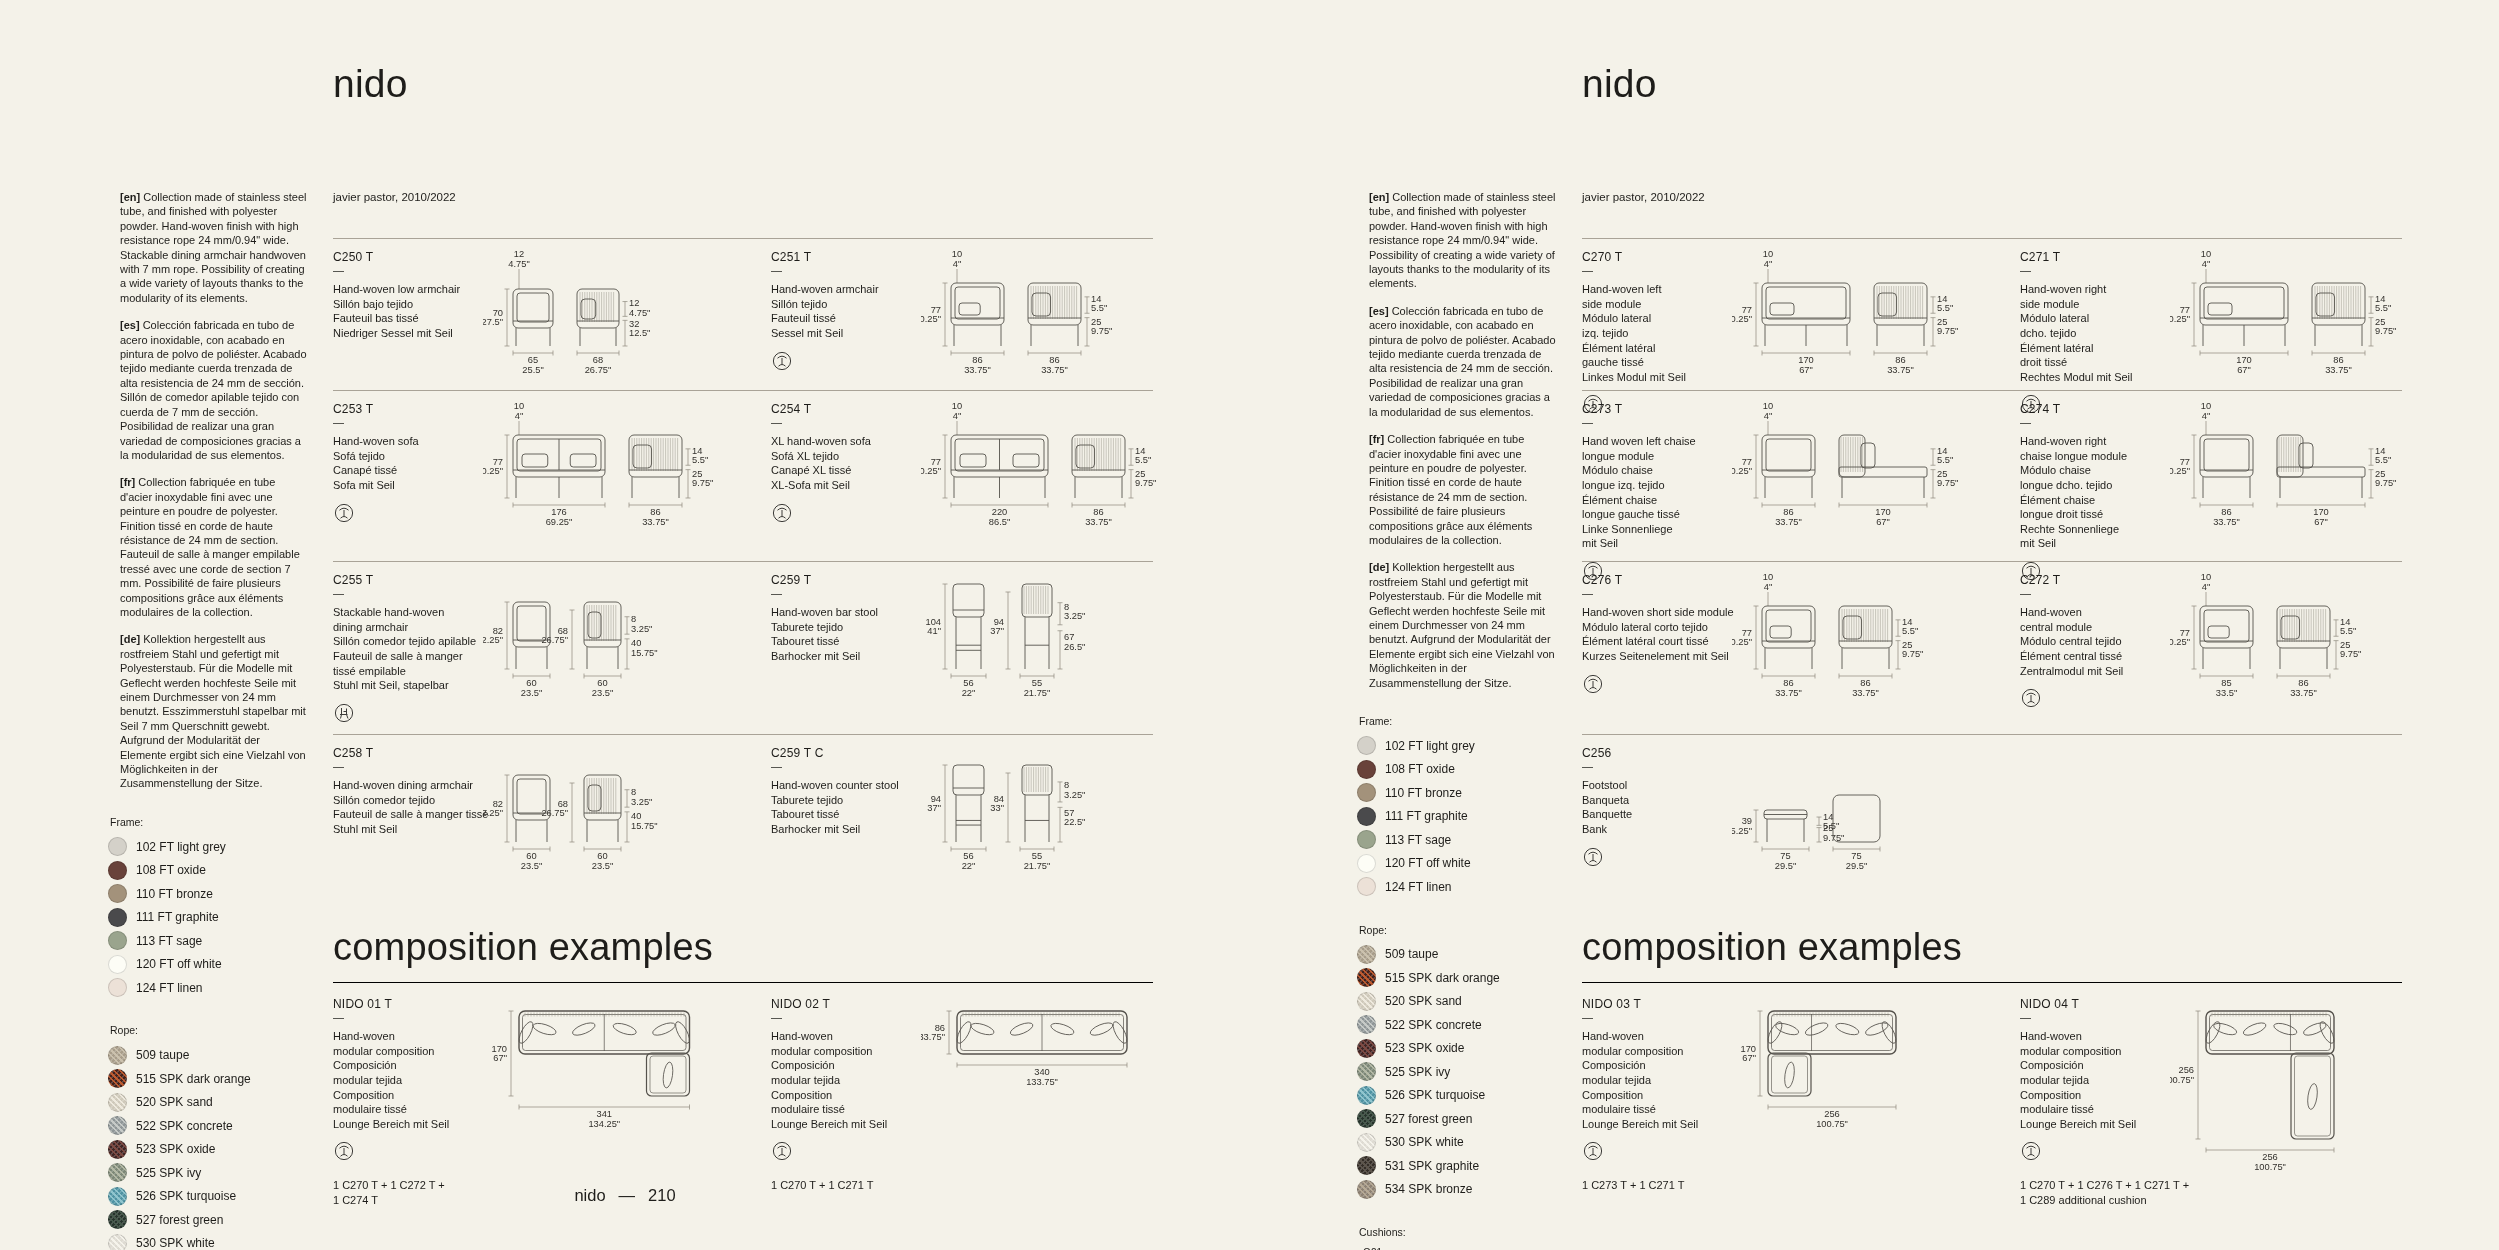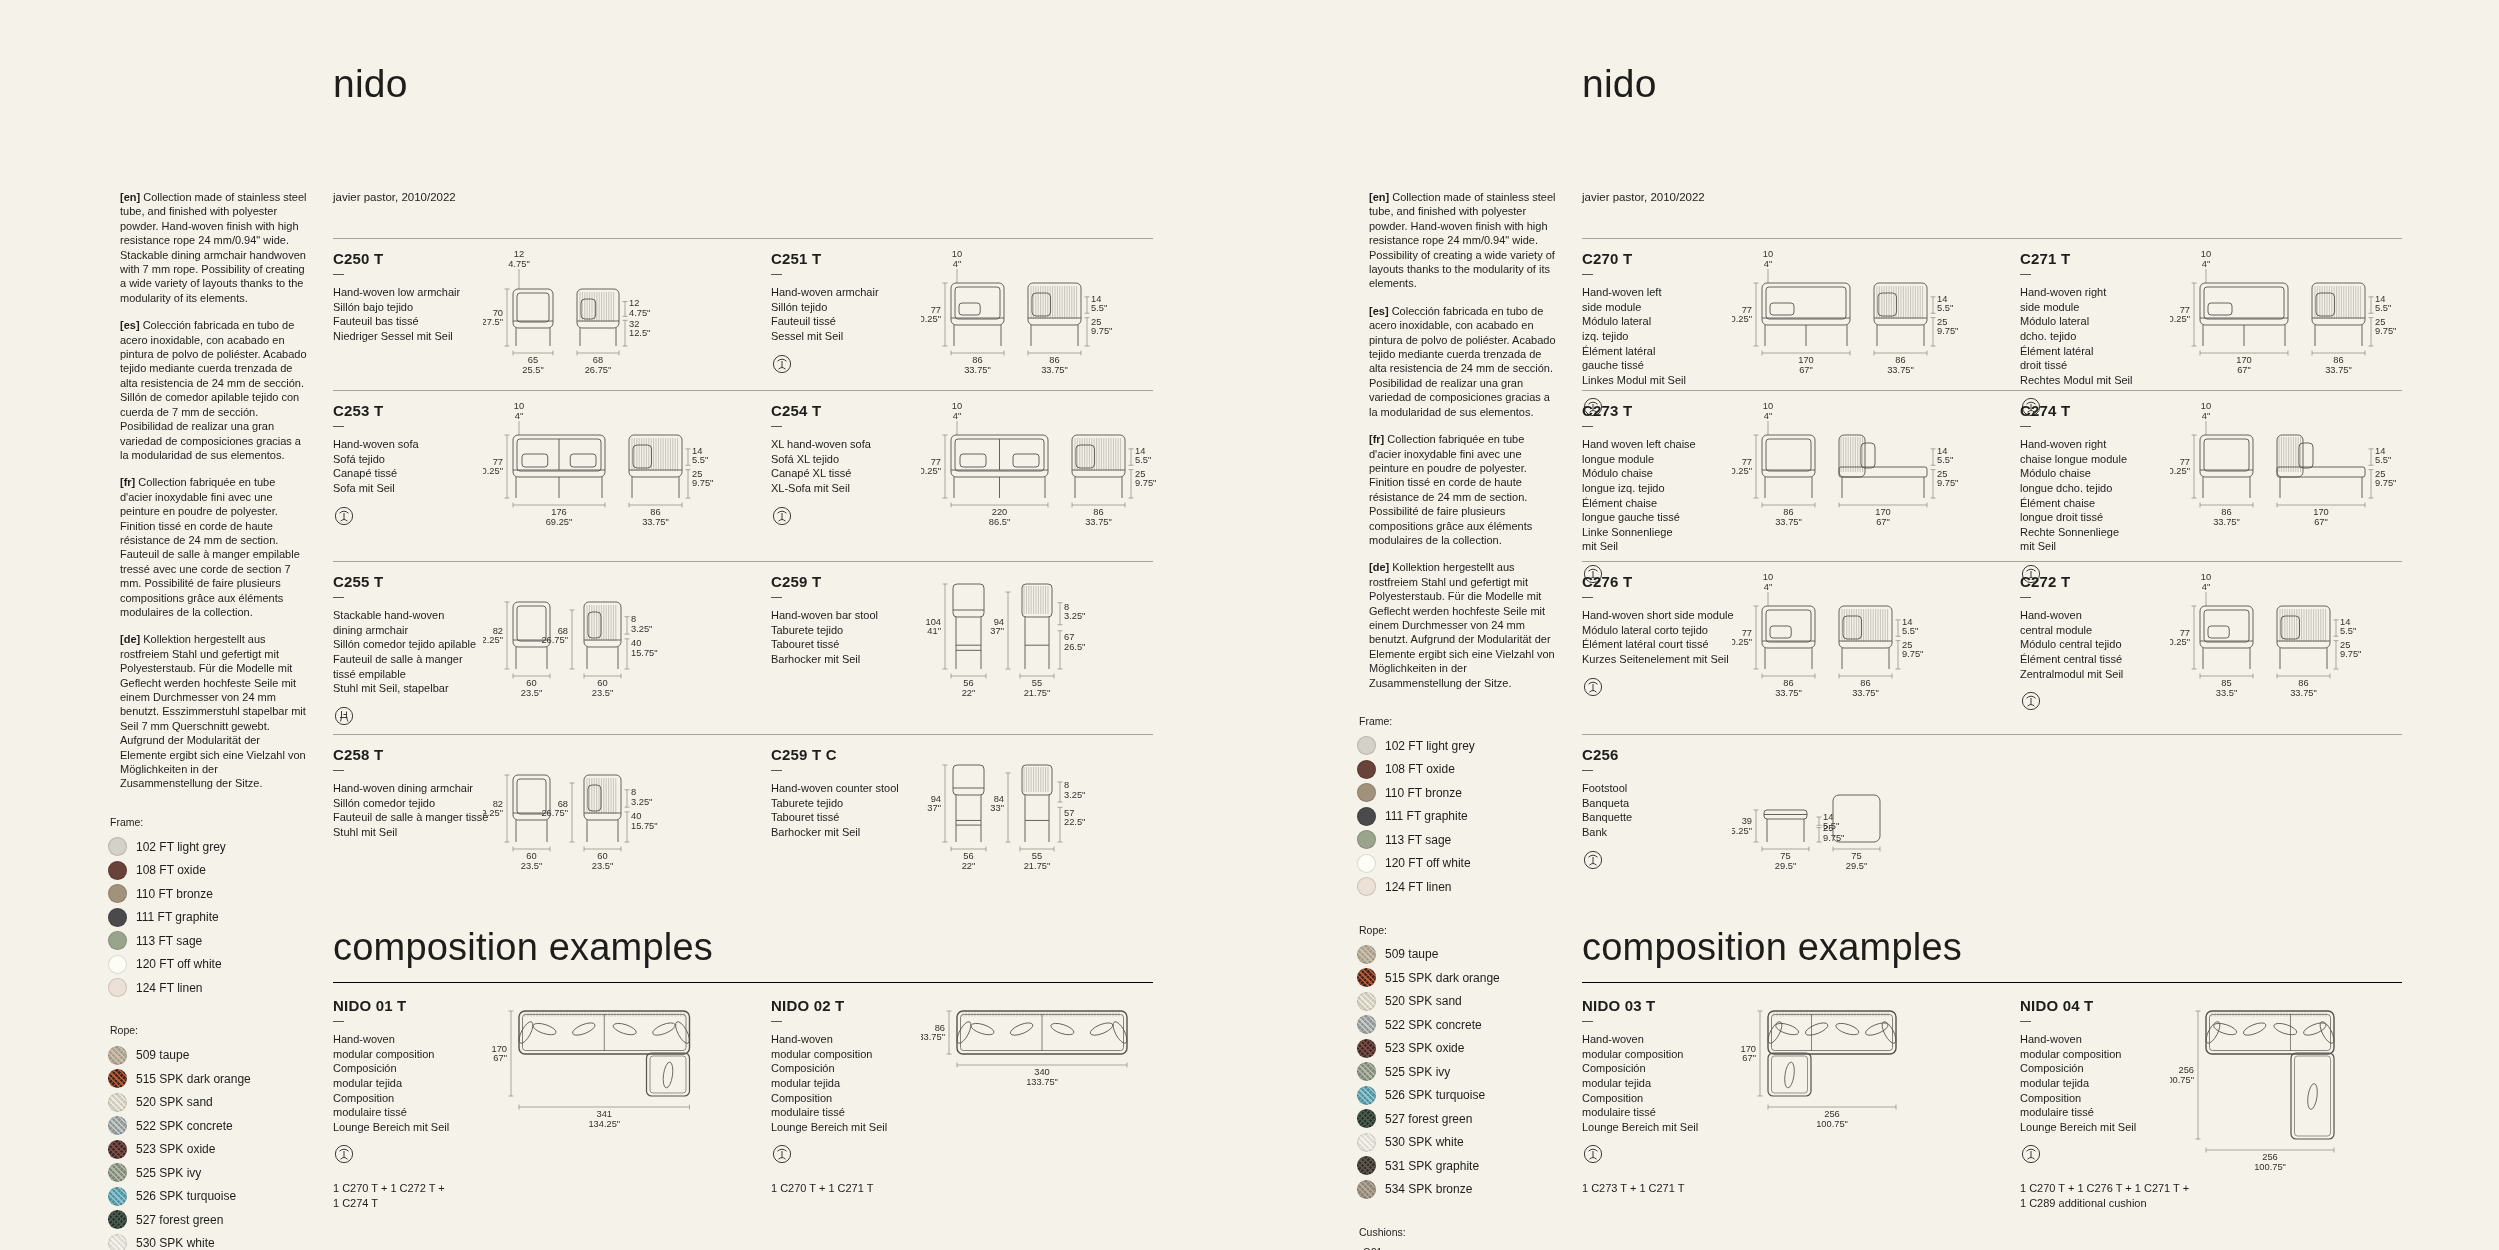--- a/index.html
+++ b/index.html
@@ -19,21 +19,21 @@
 .sw-name{font-size:12px;white-space:nowrap}
 .cushion-item{font-size:10px;line-height:1.5}
 .main{position:absolute;left:333px;top:191px;width:820px}
 .byline{font-size:11.5px;height:47px}
 .prow{display:flex;border-top:1px solid #a9a397;padding-top:11px;box-sizing:border-box}
 .prow.h1{height:152px}.prow.h2{height:171px}.prow.h3{height:173px}.prow.h4{height:178px}
 .cell{display:flex}
 .cell.c0{width:438px;flex:none}
 .cell.c1{width:382px;flex:none}
 .p-info{width:150px;flex:none}
-.p-code{font-size:15px;font-weight:700;letter-spacing:.2px}
+.p-code{font-size:12px;font-weight:400;letter-spacing:.2px}
 .p-dash{font-size:11px;margin:0 0 6px}
 .p-line{font-size:11px;line-height:1.33;white-space:nowrap}
 .p-icon{margin-top:9px}
 .p-parts{font-size:11px;margin-top:16px;line-height:1.35;white-space:nowrap}
 .p-diagram{flex:1;position:relative}
 .comp-heading{font-size:38px;font-weight:400;margin:14px 0 0;letter-spacing:.2px}
 .comp-row{display:flex;border-top:1px solid #000000;margin-top:13px;padding-top:14px}
 .footer{position:absolute;left:0;top:1186px;width:100%;text-align:center;font-size:16.5px}
 .fdash{margin:0 13px}
 svg{display:block}
@@ -875,20 +875,23 @@
                 <text x="24" y="33.5" font-size="9.3" text-anchor="end"><tspan>86</tspan><tspan x="24" dy="9.5">33.75"</tspan></text>
                 <line x1="36" y1="68" x2="206" y2="68" stroke="#8d887c" stroke-width="0.7" fill="none"></line>
                 <line x1="36" y1="65.5" x2="36" y2="70.5" stroke="#8d887c" stroke-width="0.7" fill="none"></line>
                 <line x1="206" y1="65.5" x2="206" y2="70.5" stroke="#8d887c" stroke-width="0.7" fill="none"></line>
                 <text x="121" y="78" font-size="9.3" text-anchor="middle"><tspan>340</tspan><tspan x="121" dy="9.5">133.75"</tspan></text>
               </svg>
             </div>
           </div>
         </div>
   </main>
+  <div class="footer">
+    <span>nido</span><span class="fdash">—</span><span>210</span>
+  </div>
 </section>
   <section class="page" id="page-1">
   <h1 class="page-title">nido</h1>
   <aside class="sidebar">
     <div>
           <p class="ipar"><b>[en]</b> <span>Collection made of stainless steel tube, and finished with polyester powder. Hand-woven finish with high resistance rope 24 mm/0.94" wide. Possibility of creating a wide variety of layouts thanks to the modularity of its elements.</span></p>
           <p class="ipar"><b>[es]</b> <span>Colección fabricada en tubo de acero inoxidable, con acabado en pintura de polvo de poliéster. Acabado tejido mediante cuerda trenzada de alta resistencia de 24 mm de sección. Posibilidad de realizar una gran variedad de composiciones gracias a la modularidad de sus elementos.</span></p>
           <p class="ipar"><b>[fr]</b> <span>Collection fabriquée en tube d'acier inoxydable fini avec une peinture en poudre de polyester. Finition tissé en corde de haute résistance de 24 mm de section. Possibilité de faire plusieurs compositions grâce aux éléments modulaires de la collection.</span></p>
           <p class="ipar"><b>[de]</b> <span>Kollektion hergestellt aus rostfreiem Stahl und gefertigt mit Polyesterstaub. Für die Modelle mit Geflecht werden hochfeste Seile mit einem Durchmesser von 24 mm benutzt. Aufgrund der Modularität der Elemente ergibt sich eine Vielzahl von Möglichkeiten in der Zusammenstellung der Sitze.</span></p>
         </div>

